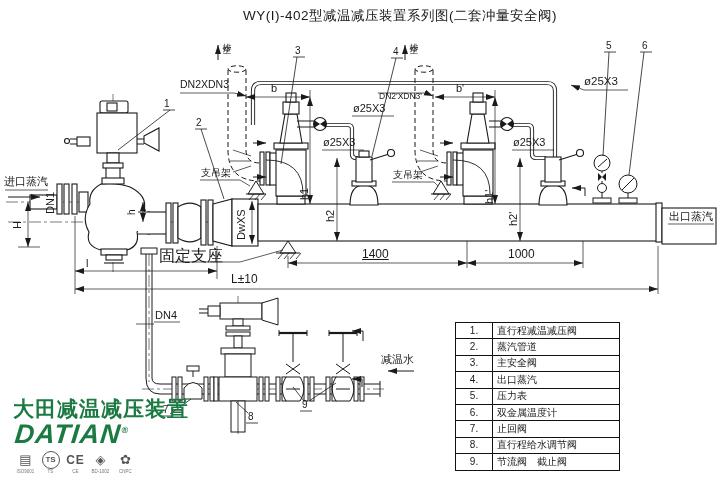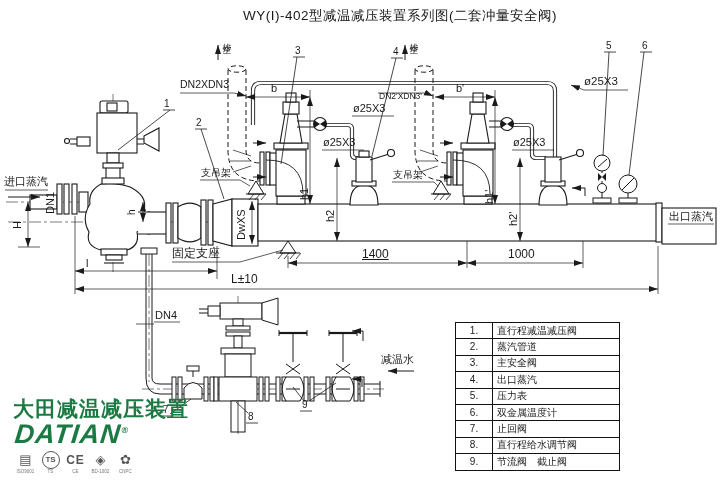--- a/index.html
+++ b/index.html
@@ -341,21 +341,21 @@
 <span class="lbl rot" style="left:483px;top:204px;">h1'</span>
 <span class="lbl rot" style="left:324px;top:222px;">h2</span>
 <span class="lbl rot" style="left:507px;top:226px;">h2'</span>
 <span class="lbl" style="left:4px;top:175px;">进口蒸汽</span>
 <span class="lbl whitebg" style="left:668px;top:210px;">出口蒸汽</span>
 <span class="lbl rot" style="left:44px;top:214px;">DN1</span>
 <span class="lbl rot" style="left:11px;top:229px;">H</span>
 <span class="lbl rot" style="left:126px;top:215px;font-size:10px;">h</span>
 <span class="lbl" style="left:86px;top:257px;">l</span>
 <span class="lbl rot" style="left:235px;top:240px;">DwXS</span>
-<span class="lbl" style="left:172px;top:247px;font-size:12px;">固定支座</span>
+<span class="lbl" style="left:159px;top:247px;font-size:16px;">固定支座</span>
 <span class="lbl" style="left:231px;top:273px;font-size:12px;">L±10</span>
 <span class="lbl" style="left:362px;top:248px;font-size:12px;text-decoration:underline;">1400</span>
 <span class="lbl" style="left:508px;top:248px;font-size:12px;">1000</span>
 <span class="lbl" style="left:155px;top:309px;">DN4</span>
 <span class="lbl" style="left:381px;top:353px;">减温水</span>
 
 <span class="lbl" style="left:164px;top:98px;font-size:10px;">1</span>
 <span class="lbl" style="left:196px;top:117px;font-size:10px;">2</span>
 <span class="lbl" style="left:295px;top:45px;font-size:10px;">3</span>
 <span class="lbl" style="left:393px;top:46px;font-size:10px;">4</span>

